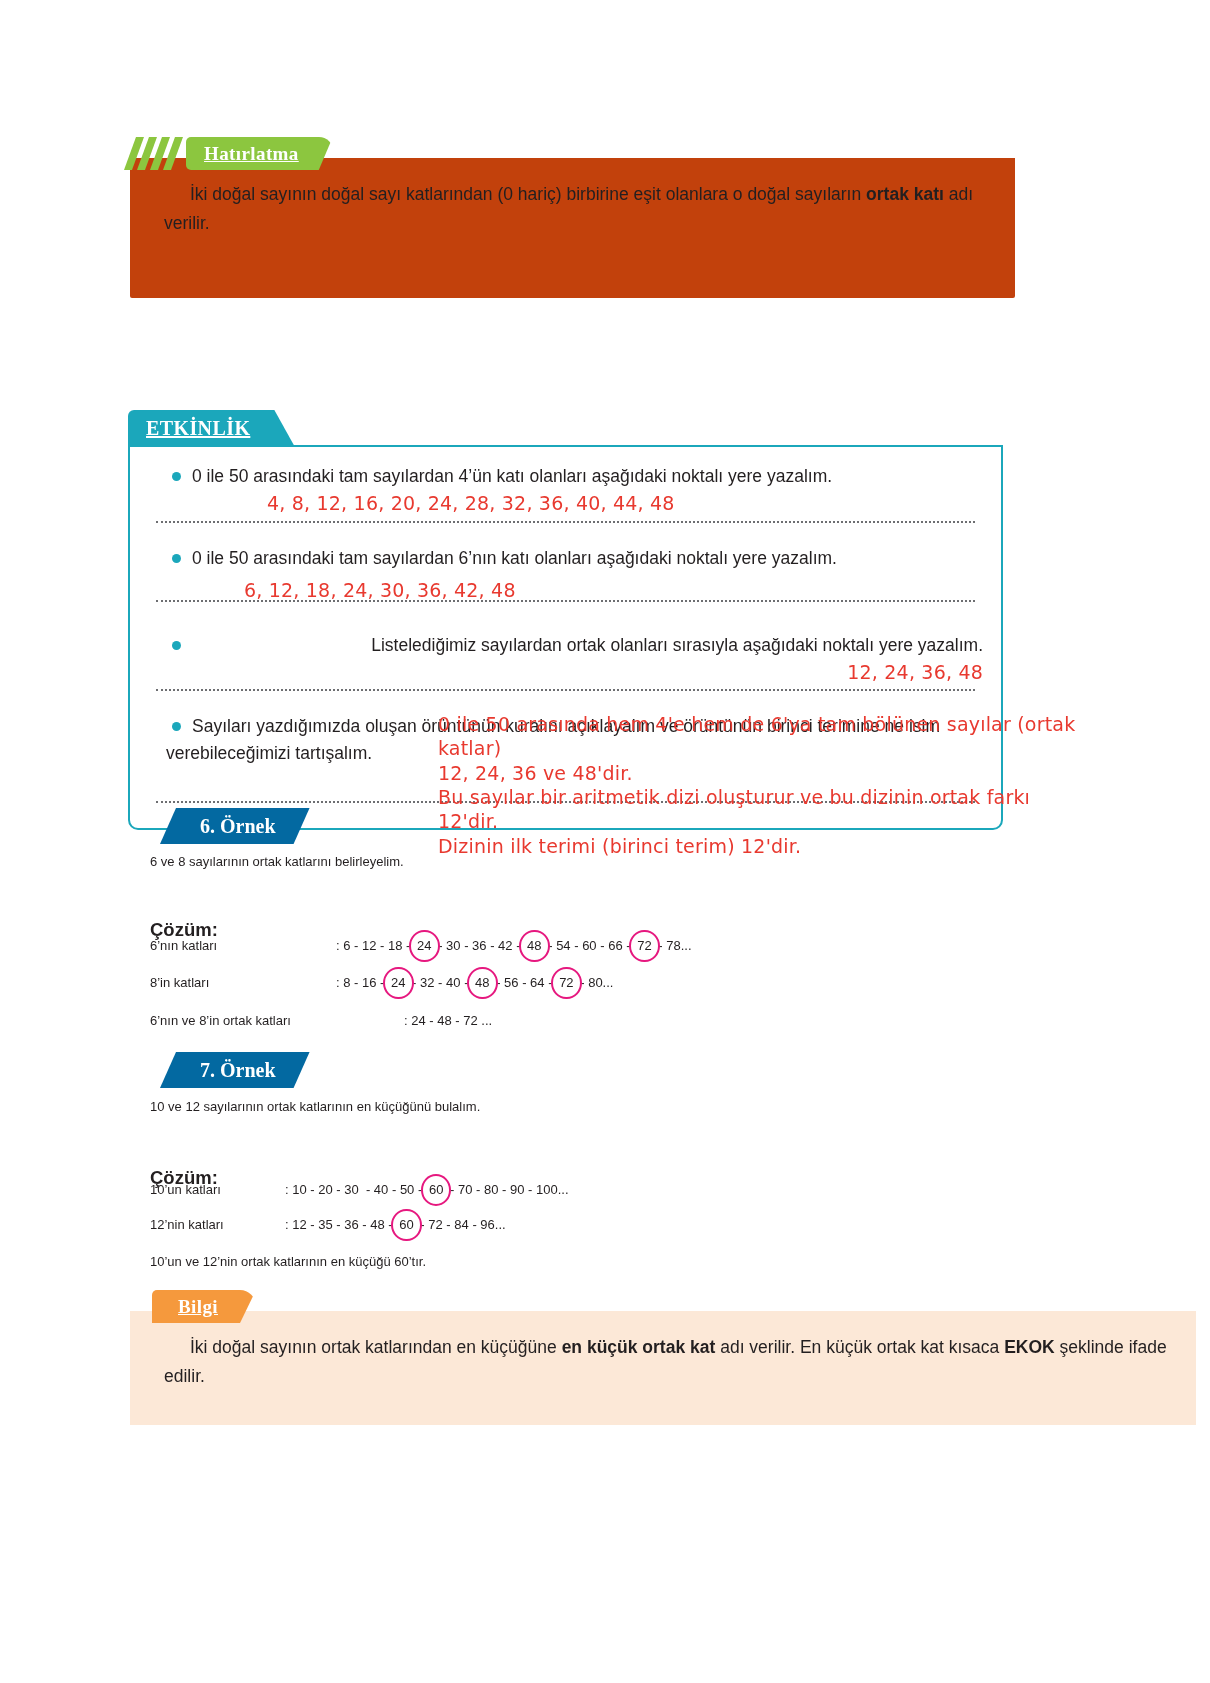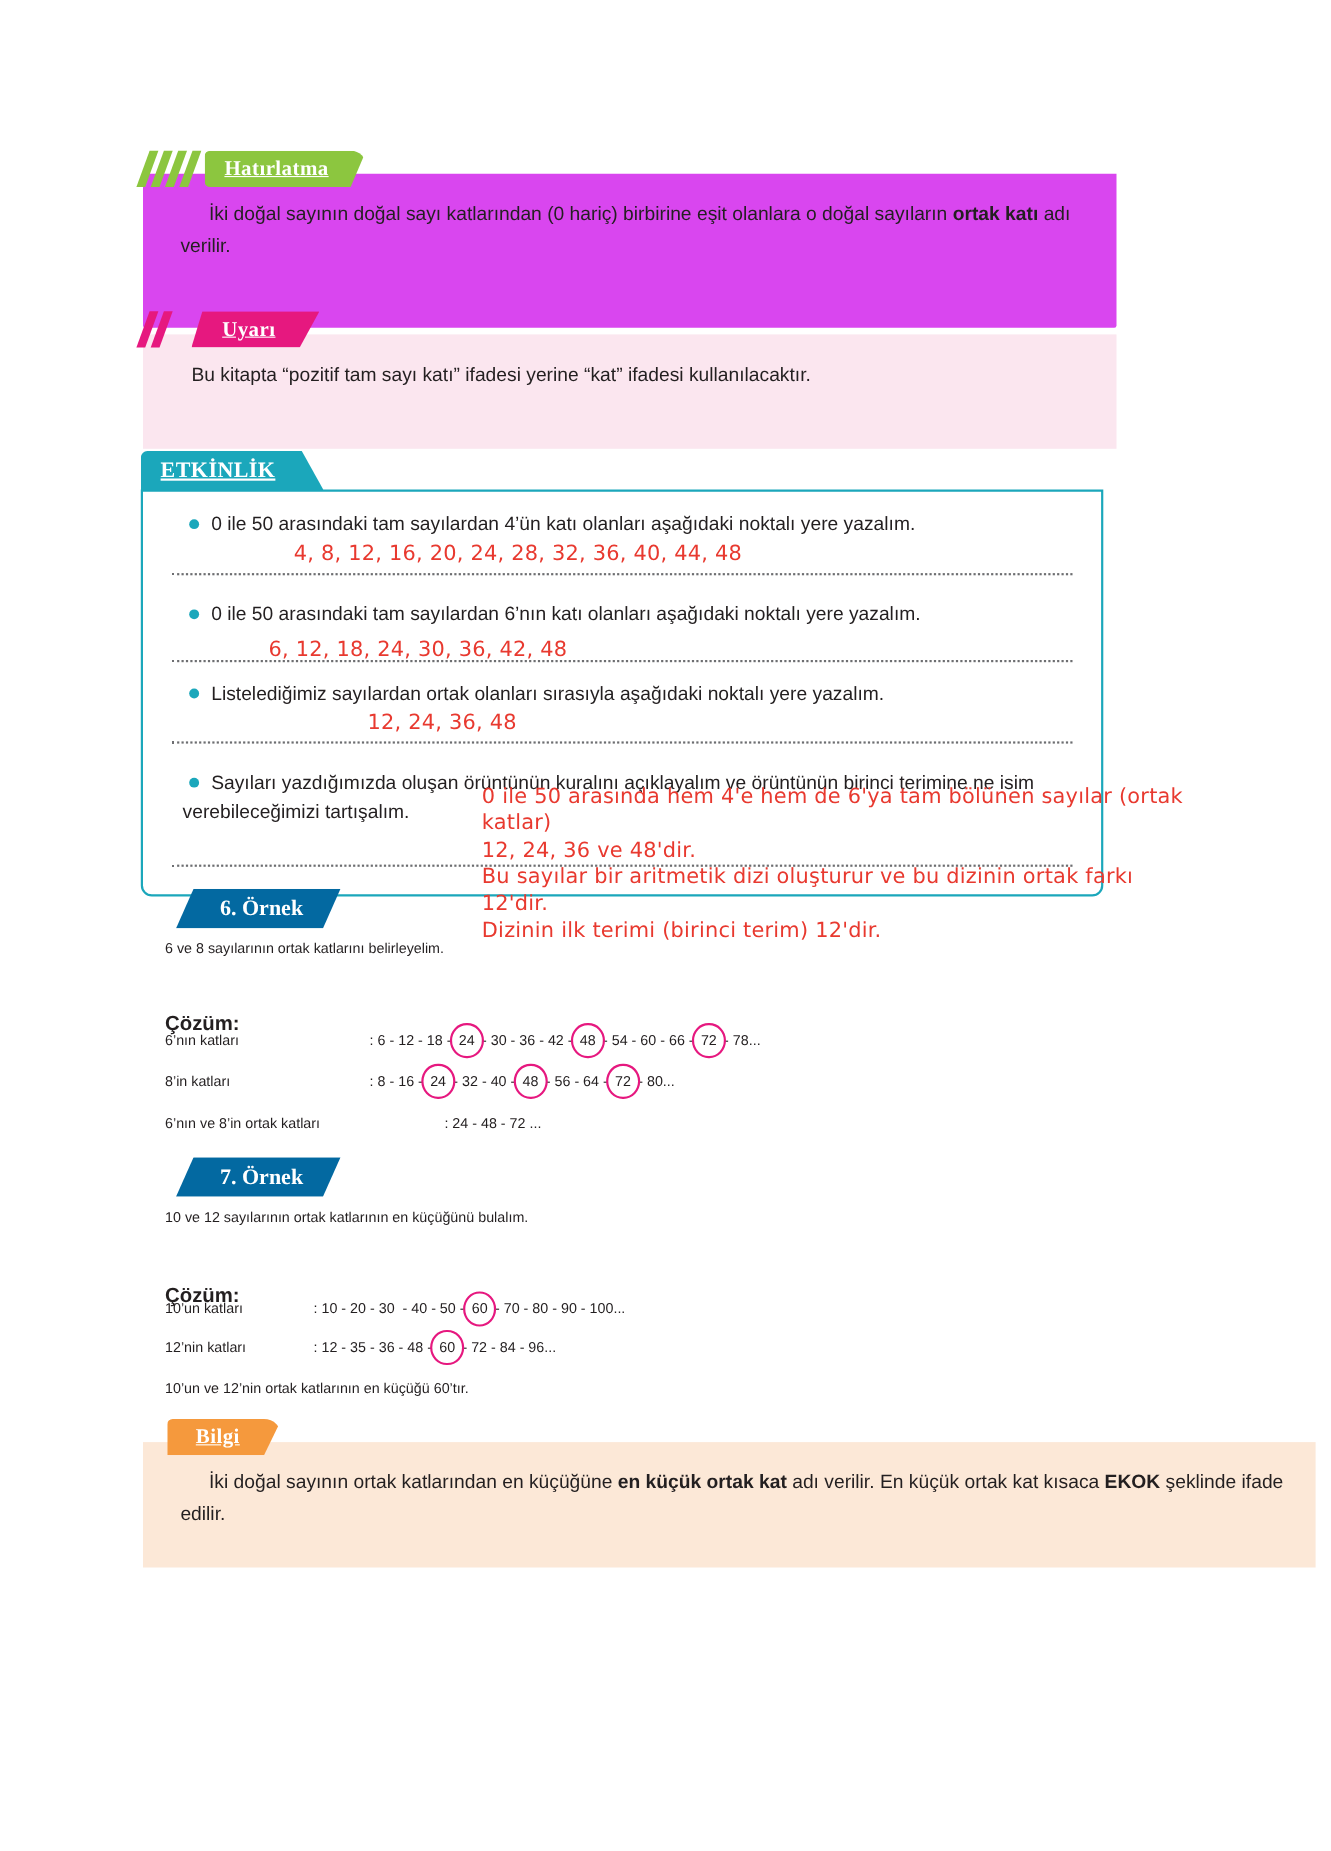--- a/index.html
+++ b/index.html
@@ -50,21 +50,21 @@
   #hatirlatma .slashes { left:0px; top:0px; }
   #hatirlatma .slashes i { background:#8cc63f; }
   #hatirlatma .tab {
     left:56px; top:0px;
     background:#8cc63f;
     border-radius:5px 14px 14px 5px;
     clip-path: polygon(0 0, 100% 0, calc(100% - 14px) 100%, 0 100%);
     padding-right:34px;
   }
   #hatirlatma .body {
-    background:#d946ef;
+    background:#c2410c;
     margin-top:21px;
     min-height:96px;
     border-radius:0 0 2px 2px;
   }
 
   
   #uyari { left:130px; top:283px; width:885px; }
   #uyari .slashes { left:0px; top:0px; }
   #uyari .slashes i { background:#e6187f; }
   #uyari .tab {
@@ -188,30 +188,20 @@
         <i></i>
     </div>
     <div class="tab">Hatırlatma</div>
     <div class="body">
       <p>
         <span>İki doğal sayının doğal sayı katlarından (0 hariç) birbirine eşit olanlara o doğal sayıların </span><b>ortak katı</b><span> adı verilir.</span>
       </p>
     </div>
   </div>
 
-  <div class="callout" id="uyari">
-    <div class="slashes">
-      <i></i>
-        <i></i>
-    </div>
-    <div class="tab">Uyarı</div>
-    <div class="body">
-      <p style="text-indent:10px;">Bu kitapta “pozitif tam sayı katı” ifadesi yerine “kat” ifadesi kullanılacaktır.</p>
-    </div>
-  </div>
 
   <div class="callout" id="etkinlik">
     <div class="tab">ETKİNLİK</div>
     <div class="ebody">
 
       <div class="bullet-row">
         <span class="dot"></span>
         <div class="qtext">0 ile 50 arasındaki tam sayılardan 4’ün katı olanları aşağıdaki noktalı yere yazalım.</div>
         <div class="answer" style="margin-left:75px; margin-top:2px;">4, 8, 12, 16, 20, 24, 28, 32, 36, 40, 44, 48</div>
       </div>
@@ -219,21 +209,21 @@
 
       <div class="bullet-row" style="margin-top:22px;">
         <span class="dot"></span>
         <div class="qtext">0 ile 50 arasındaki tam sayılardan 6’nın katı olanları aşağıdaki noktalı yere yazalım.</div>
       </div>
       <div style="position:relative; height:32px;">
         <div class="dotline" style="position:absolute; left:0; right:0; top:22px;"></div>
         <div class="answer" style="position:absolute; left:96px; top:5px;">6, 12, 18, 24, 30, 36, 42, 48</div>
       </div>
 
-      <div class="bullet-row" style="margin-top:12px;">
+      <div class="bullet-row" style="margin-top:27px;text-align:right;">
         <span class="dot"></span>
         <div class="qtext">Listelediğimiz sayılardan ortak olanları sırasıyla aşağıdaki noktalı yere yazalım.</div>
         <div class="answer" style="margin-left:142px; margin-top:2px;">12, 24, 36, 48</div>
       </div>
       <div class="dotline"></div>
 
       <div class="bullet-row" style="margin-top:22px; padding-left:44px;">
         <span class="dot"></span>
         <div class="qtext" style="margin-left:-26px; text-indent:26px;">Sayıları yazdığımızda oluşan örüntünün kuralını açıklayalım ve örüntünün birinci terimine ne isim verebileceğimizi tartışalım.</div>
       </div>

